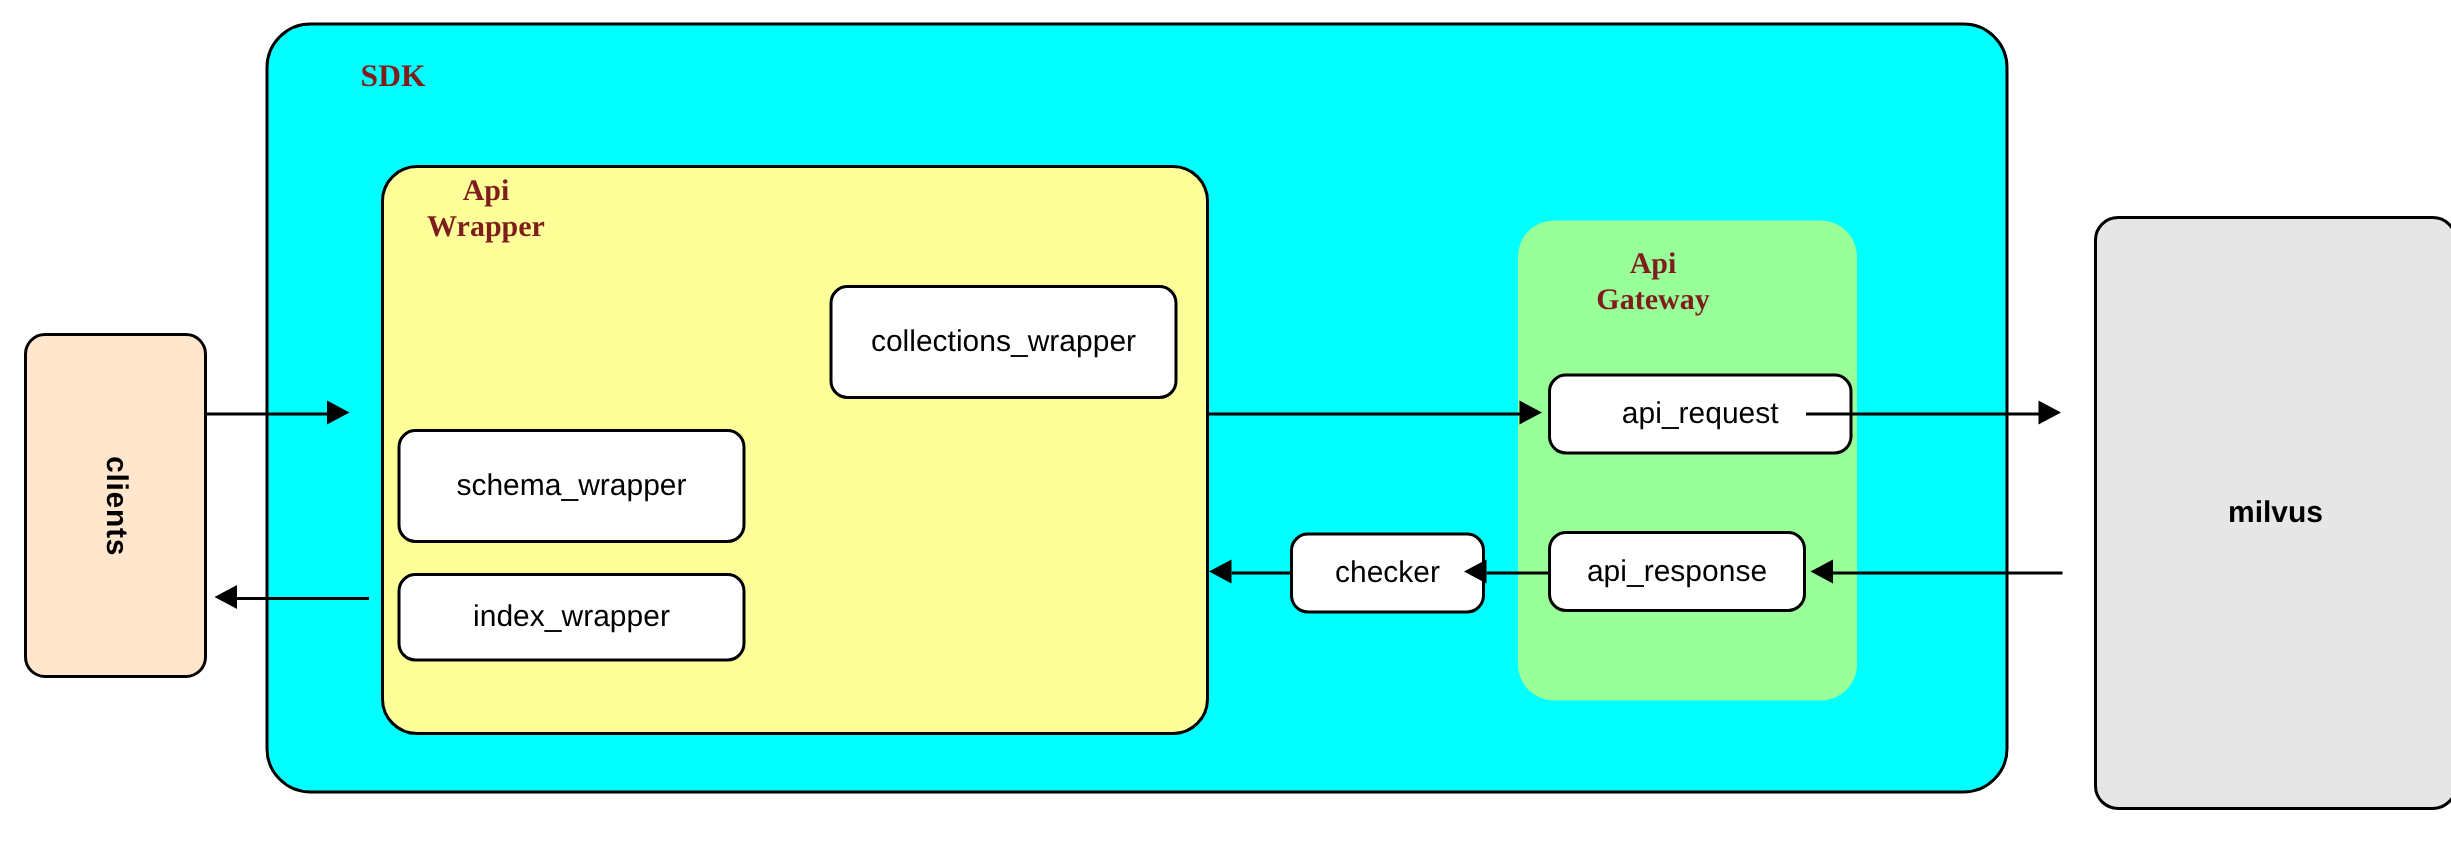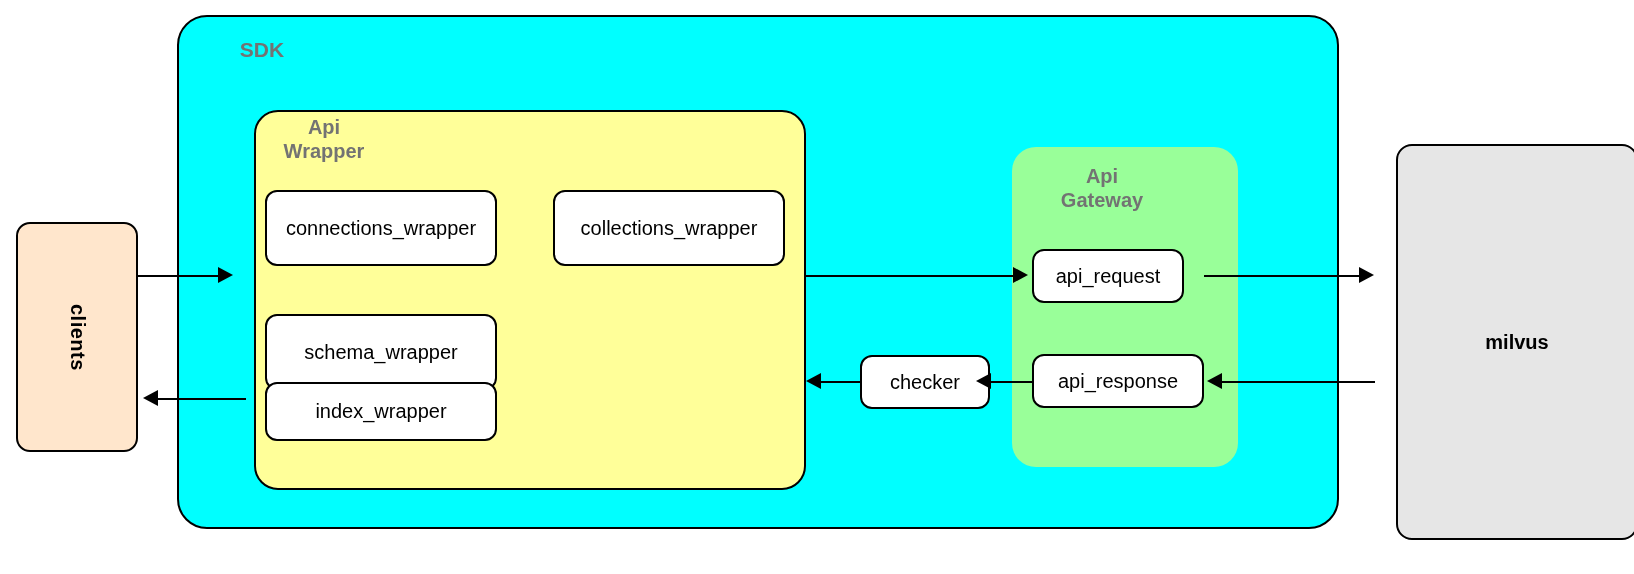--- a/index.html
+++ b/index.html
@@ -25,25 +25,26 @@
     display: flex;
     align-items: center;
     justify-content: center;
     text-align: center;
   }
 
   
   .container-label {
     position: absolute;
     font-weight: bold;
-    color: #737373;
+    color: #7f1d1d;
     line-height: 1.18;
     white-space: pre-line;
     text-align: center;
     pointer-events: none;
+    font-family: Liberation Serif, serif;
   }
 
   #sdk-container {
     left: 177px;
     top: 15px;
     width: 1162px;
     height: 514px;
     background: #00ffff;
     border-radius: 30px;
     border: 2px solid #000000;
@@ -121,24 +122,24 @@
     background: #e6e6e6;
     border-radius: 16px;
     font-size: 20px;
     font-weight: bold;
     margin-left: 21px;
   }
 
   .wrap-col-left  { left: 265px; width: 232px; }
   .wrap-col-right { left: 553px; width: 232px; }
   .wrap-row-1 { top: 190px;  height: 76px; }
-  .wrap-row-2 { top: 286px;  height: 76px; margin-top: 28px; }
+  .wrap-row-2 { top: 286px;  height: 76px; }
   .wrap-row-3 { top: 382px;  height: 59px; }
 
-  #api-request-node  { left: 1032px; top: 249px; width: 152px; height: 54px; }
+  #api-request-node  { left: 1032px; top: 249px; width: 203px; height: 54px; }
   #api-response-node { left: 1032px; top: 354px; width: 172px; height: 54px; }
   #checker-node      { left: 860px;  top: 355px; width: 130px; height: 54px; }
 
   
   .edge {
     position: absolute;
     height: 0;
     border-top: 2px solid #000000;
     pointer-events: none;
   }
@@ -162,21 +163,20 @@
   <div class="container-label" id="sdk-label">SDK</div>
 
   <div class="node" id="api-wrapper-container"></div>
   <div class="container-label" id="api-wrapper-label">Api
 Wrapper</div>
 
   <div class="node" id="api-gateway-container"></div>
   <div class="container-label" id="api-gateway-label">Api
 Gateway</div>
 
-  <div class="node leaf wrap-col-left wrap-row-1">connections_wrapper</div>
   <div class="node leaf wrap-col-right wrap-row-1">collections_wrapper</div>
   <div class="node leaf wrap-col-left wrap-row-2">schema_wrapper</div>
   <div class="node leaf wrap-col-left wrap-row-3">index_wrapper</div>
 
   <div class="node leaf" id="api-request-node">api_request</div>
   <div class="node leaf" id="api-response-node">api_response</div>
 
   <div class="node leaf" id="checker-node">checker</div>
 
   <div class="node" id="clients-node">

